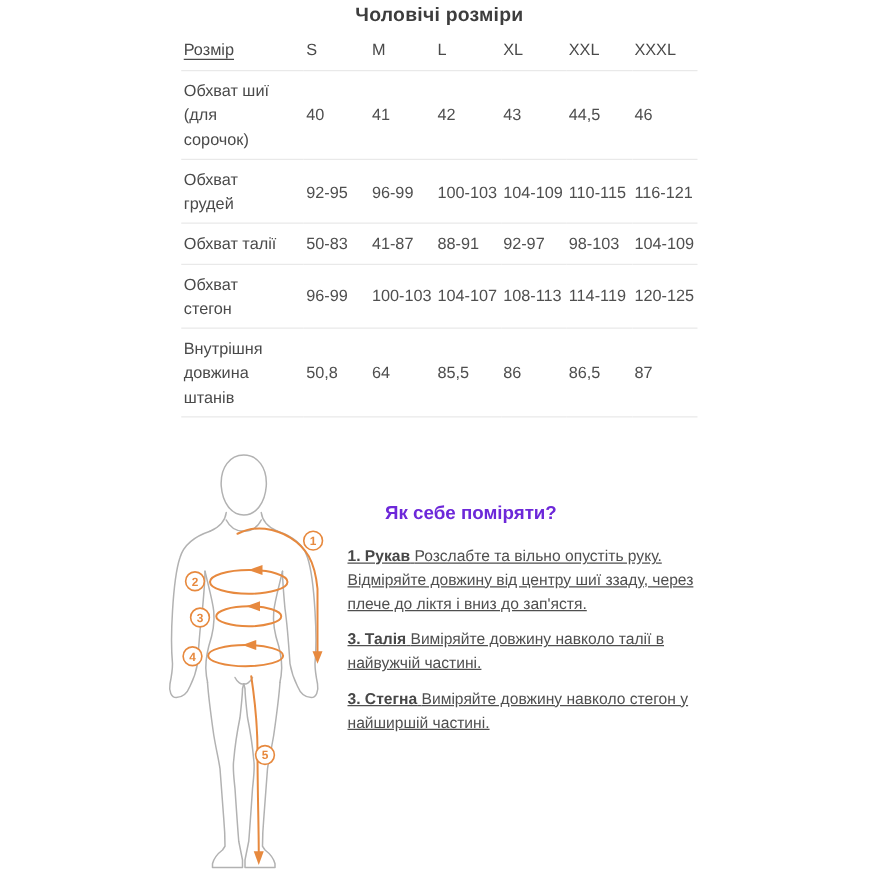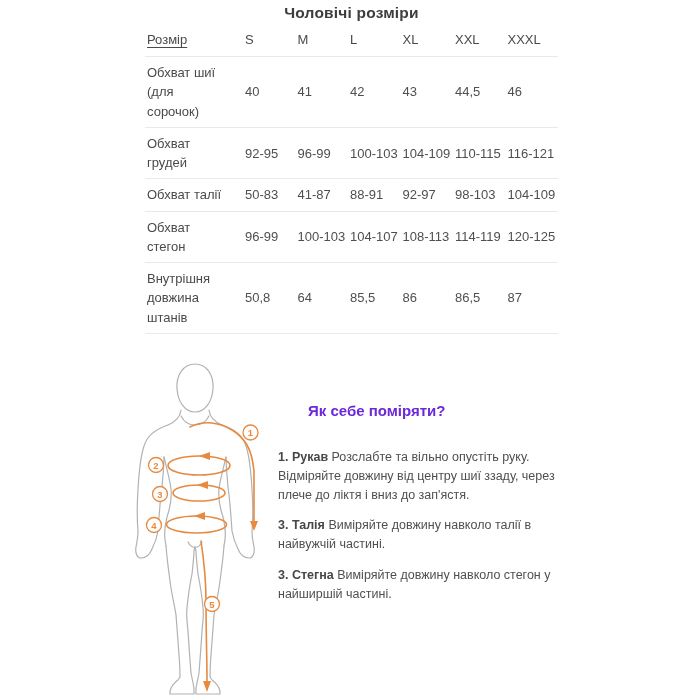--- a/index.html
+++ b/index.html
@@ -43,21 +43,21 @@
 
   
   .howto-heading{
     position:absolute; left:288px; top:402px;
     font-size:15px; font-weight:700; color:#6d28d9;margin-left:20px;
   }
   .instructions{
     position:absolute; left:278px; top:436px; width:290px;
     font-size:12.5px; line-height:1.5; color:#4f4f4f;
   }
-  .instructions p{ margin:12px 0 10px; }
+  .instructions p{ margin:0 0 10px;text-decoration:underline; }
   .instructions b{ color:#474747; }
 </style>
 </head>
 <body>
 
 <div class="canvas">
 
   <div class="page-title">Чоловічі розміри</div>
 
   <table class="size-table">

